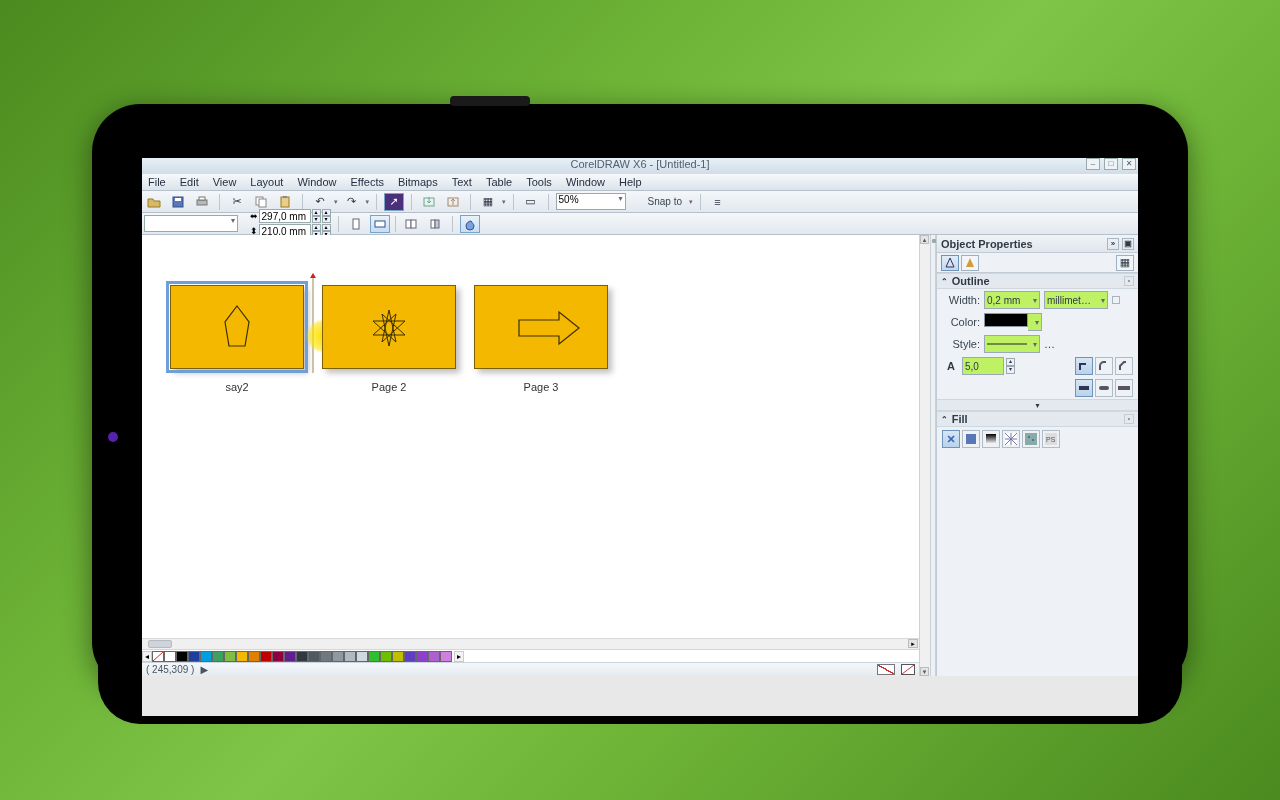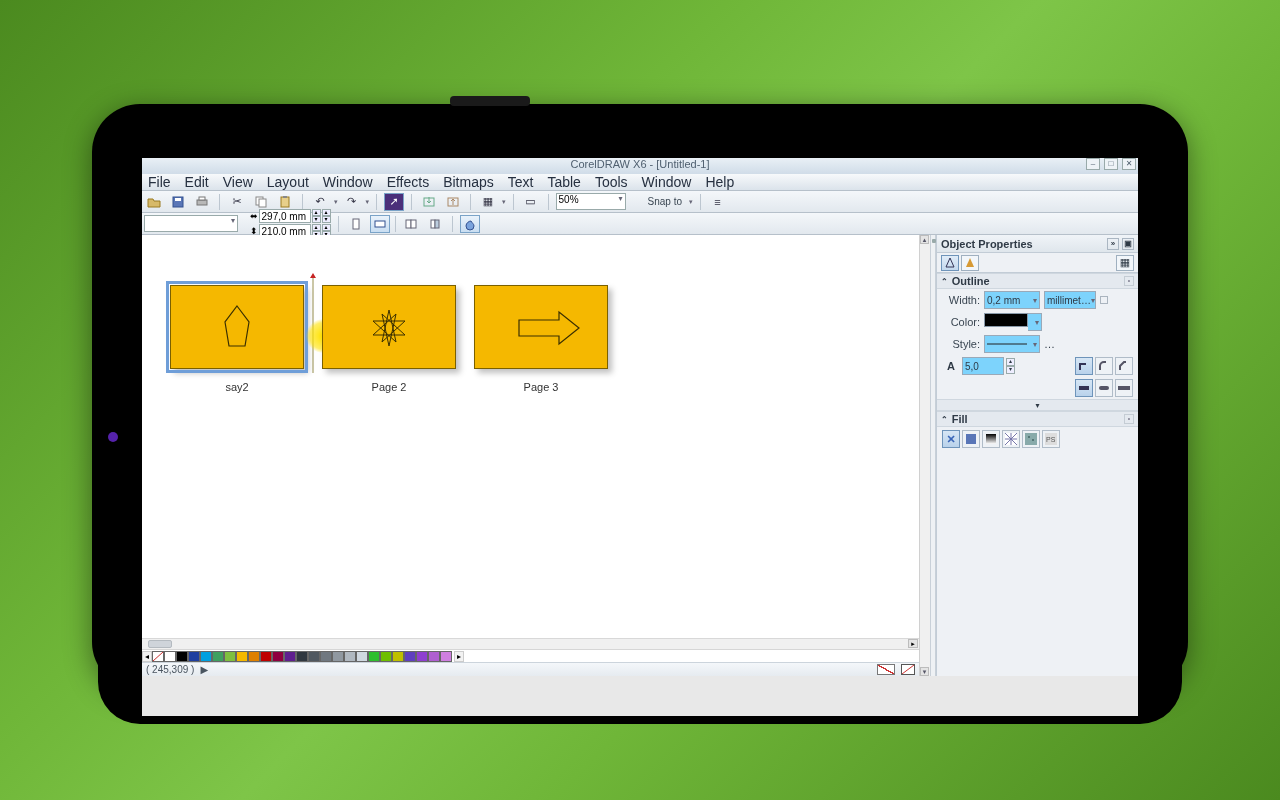--- a/index.html
+++ b/index.html
@@ -12,21 +12,21 @@
 .device-beveltop { position:absolute; left:358px; top:-8px; width:80px; height:10px; background:#1a1a1a; border-radius:4px; }
 .device-camera { position:absolute; left:10px; top:50%; width:10px; height:10px; background:#5522aa; border-radius:50%; transform:translateY(-50%);}  
 
 
 .screen { position:absolute; left:44px; top:8px; right:44px; bottom:8px; background:#e8e8e8; }
 
 
 .titlebar { height:16px; background:linear-gradient(#e9f0f6,#d0dce8); text-align:center; font-size:11px; color:#506070; position:relative; }
 .title-controls { position:absolute; right:2px; top:0; display:flex; gap:4px; }
 .title-controls span{width:14px;height:12px;border:1px solid #9aa; background:#eef3f7; font-size:8px; line-height:10px; text-align:center;}
-.menubar { height:17px; background:linear-gradient(#f7f9fb,#dbe3eb); display:flex; align-items:center; gap:14px; padding-left:6px; font-size:14px; color:#263040; border-bottom:1px solid #b6c0ca;}
+.menubar { height:17px; background:linear-gradient(#f7f9fb,#dbe3eb); display:flex; align-items:center; gap:14px; padding-left:6px; font-size:11px; color:#263040; border-bottom:1px solid #b6c0ca;}
 .menubar span{cursor:default;}
 
 
 .toolbar { height:22px; background:linear-gradient(#f4f7fa,#e2e8ee); border-bottom:1px solid #b6c0ca; display:flex; align-items:center; gap:4px; padding-left:2px;}
 .tbtn { width:20px; height:18px; border:1px solid transparent; display:flex; align-items:center; justify-content:center; font-size:11px; color:#334;}
 .sep{width:1px;height:16px;background:#bcc6d0;margin:0 3px;}
 .combo{height:17px;border:1px solid #9aa;background:#fff;font-size:10px;display:flex;padding:0 2px;}
 .combo .caret{margin-left:auto;font-size:8px;color:#667;}
 .numbox{width:52px;height:14px;border:1px solid #9aa;background:#fff;font-size:10px;padding:0 2px;display:flex;align-items:center;}
 .spin{width:9px;height:14px;display:flex;flex-direction:column;}
@@ -58,21 +58,21 @@
 .objpanel .hdr .sp span{width:12px;height:12px;border:1px solid #aab6c2;font-size:8px;text-align:center;line-height:10px;}
 .tabstrip{height:20px;display:flex;align-items:center;gap:2px;padding:2px 4px;border-bottom:1px solid #c2ccd6;}
 .tabstrip .tab{width:18px;height:16px;border:1px solid #9fb0c0;display:flex;align-items:center;justify-content:center;background:#f2f6fa;}
 .tabstrip .tab.active{background:linear-gradient(#e0ecf8,#c4d9ee);border-color:#6e94ba;}
 .tabstrip .pinned{margin-left:auto;}
 .section-h{height:16px;background:#e4e9ef;border-top:1px solid #cfd7df;border-bottom:1px solid #cfd7df;display:flex;align-items:center;gap:4px;padding:0 4px;font-weight:bold;}
 .section-h .chev{font-size:8px;}
 .section-h .dots{margin-left:auto;color:#889;border:1px solid #c4ccd4;width:10px;height:10px;font-size:7px;line-height:8px;text-align:center;}
 .proprow2{display:flex;align-items:center;gap:4px;padding:2px 5px;}
 .proprow2 label{width:38px;text-align:right;color:#3a4652;}
-.pcombo{height:16px;border:1px solid #9aa9b8;background:#7dd3fc;display:flex;align-items:center;padding:8px 2px;font-size:10px;}
+.pcombo{height:16px;border:1px solid #9aa9b8;background:#bef264;display:flex;align-items:center;padding:8px 2px;font-size:10px;}
 .pcombo .caret{margin-left:auto;font-size:8px;color:#667;}
 .swatch{width:44px;height:14px;border:1px solid #8898a8;background:#000;}
 .iconbtn{width:18px;height:18px;border:1px solid #b0bcc8;background:#eef2f6;display:flex;align-items:center;justify-content:center;}
 .iconbtn.active{background:linear-gradient(#d6e6f5,#b9d2eb);border-color:#6e94ba;}
 .expander{height:12px;display:flex;align-items:center;justify-content:center;background:#e4e9ef;border-top:1px solid #cfd7df;border-bottom:1px solid #cfd7df;}
 .fillgrid{display:flex;gap:2px;padding:3px 5px;}
 .fillmsg{padding:6px 6px;color:#474f57;}
 
 
 .hscroll{position:absolute;left:0;right:0;bottom:27px;height:11px;background:#f0f0f0;border-top:1px solid #d8d8d8;}
@@ -374,21 +374,21 @@
               <span class="chev">⌃</span>
               <span>Outline</span>
               <span class="dots">•</span>
             </div>
         <div class="proprow2">
           <label>Width:</label>
           <div class="pcombo" style="width:56px">
                 <span>0,2 mm</span>
                 <span class="caret">▾</span>
               </div>
-          <div class="pcombo" style="width:52px">
+          <div class="pcombo" style="width:64px">
                 <span>millimet…</span>
                 <span class="caret">▾</span>
               </div>
           <span style="width:8px;height:8px;border:1px solid #aab4be"></span>
         </div>
         <div class="proprow2">
           <label>Color:</label>
           <div style="display:flex">
                 <div class="swatch"></div>
                 <div class="pcombo" style="width:14px;border-left:none">

